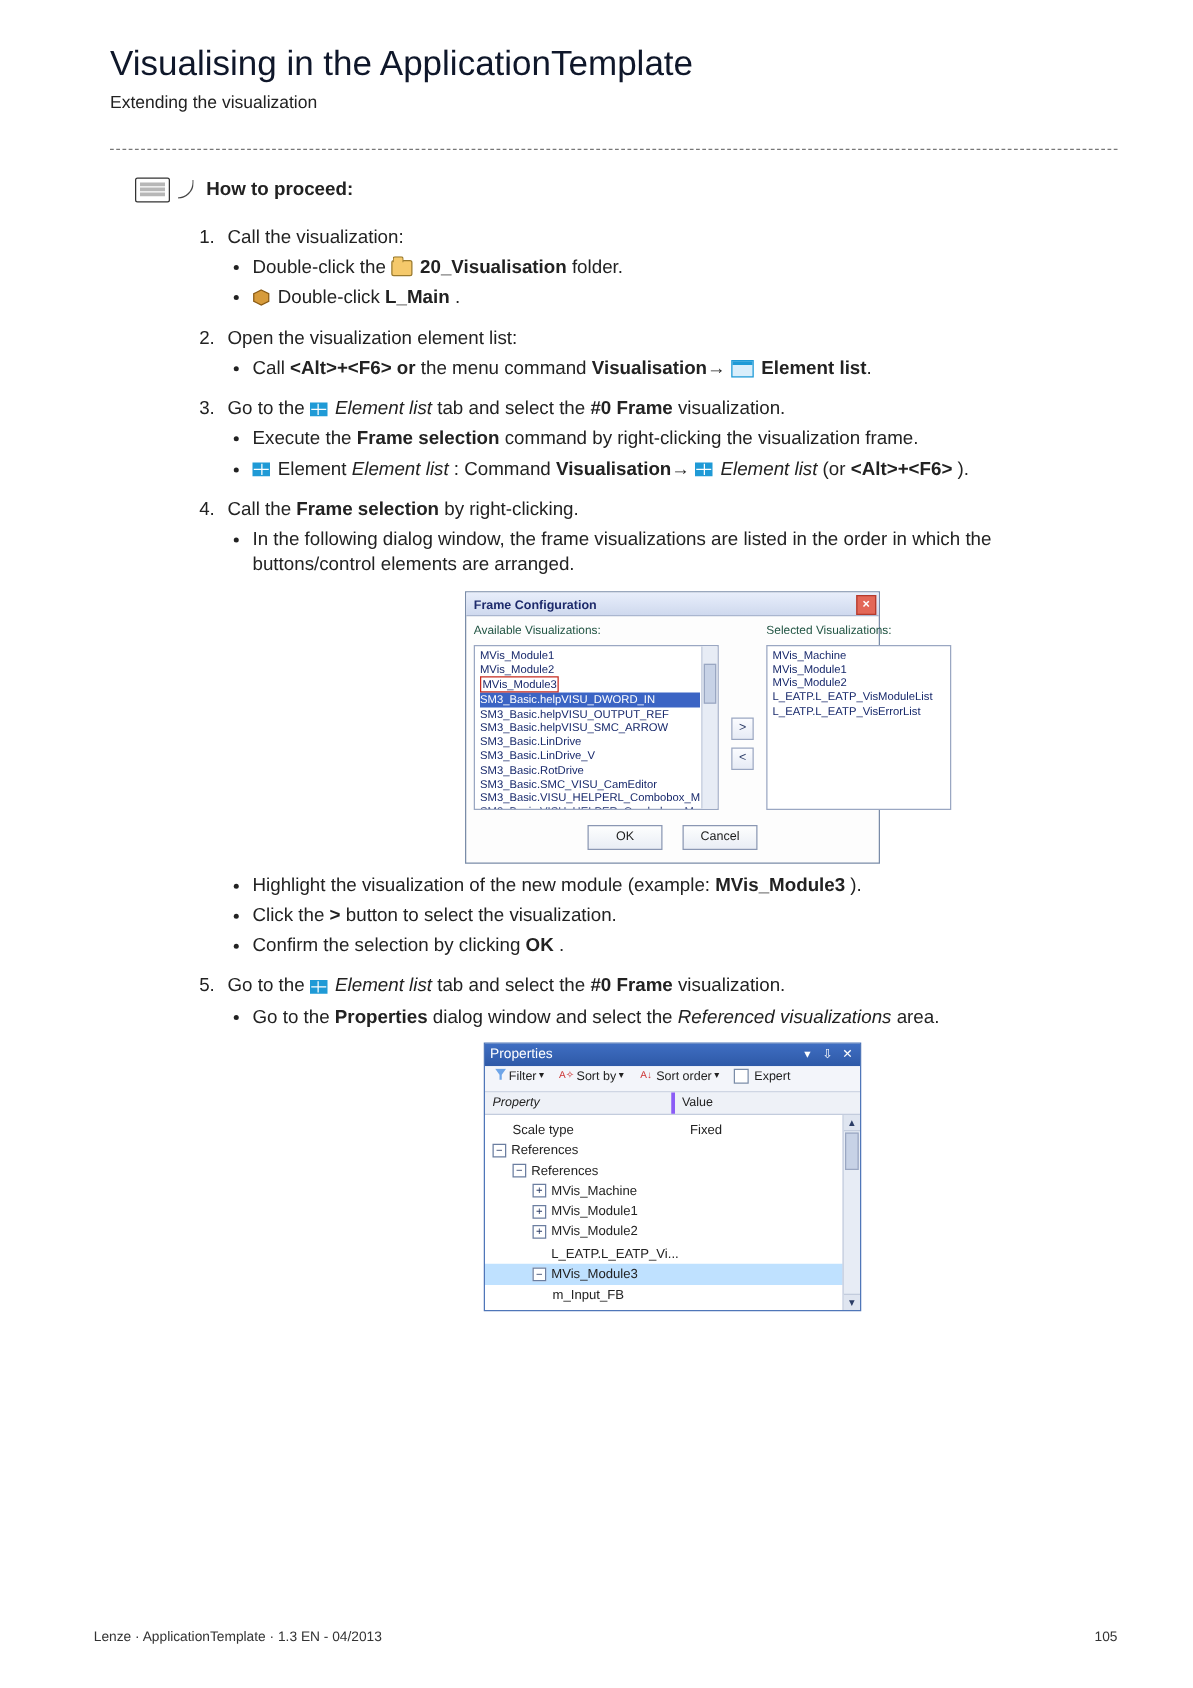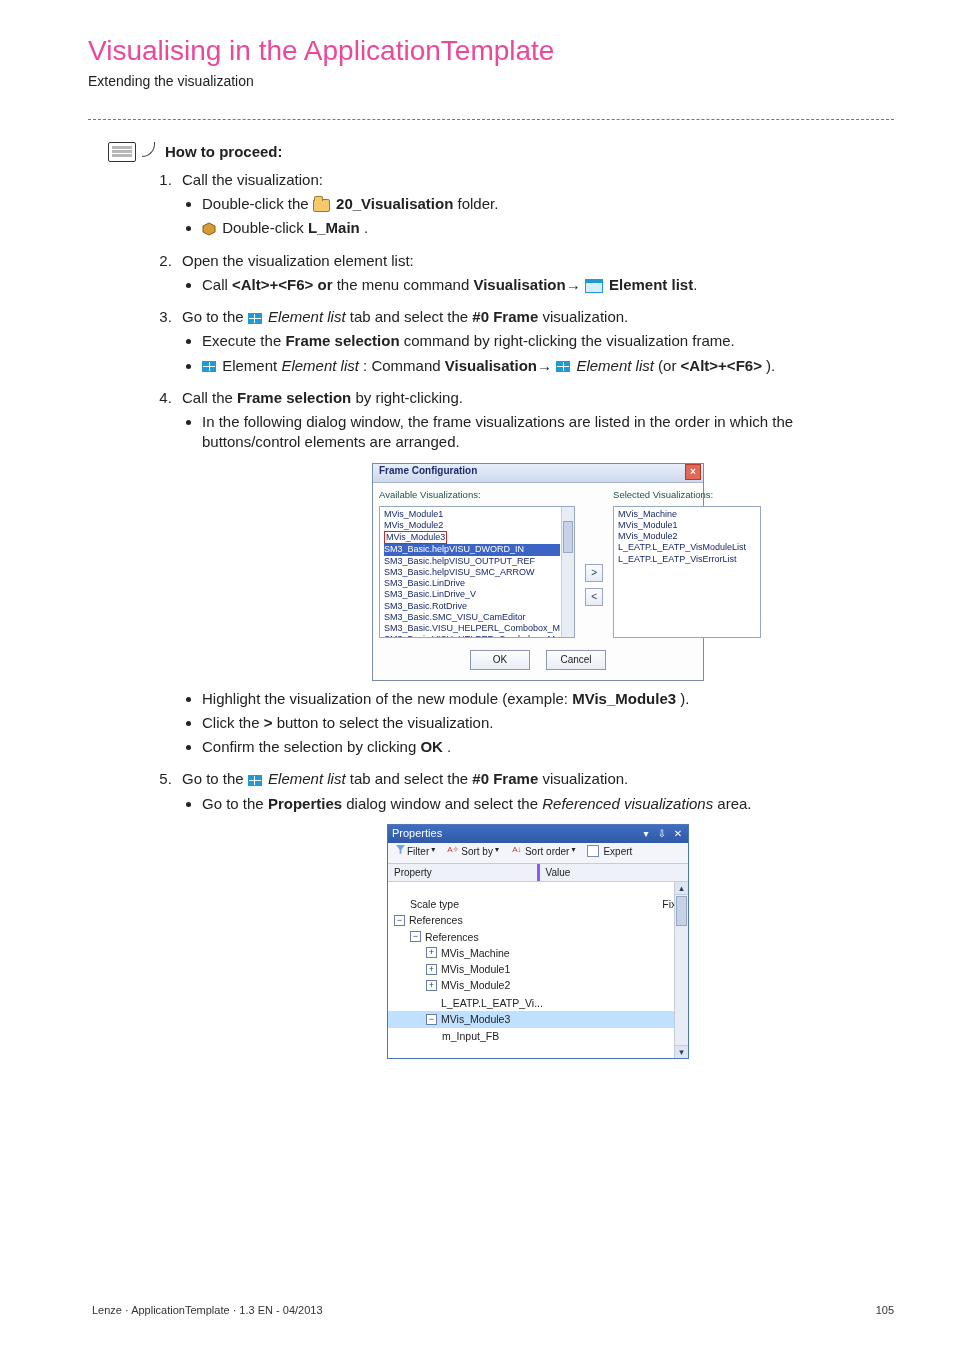--- a/index.html
+++ b/index.html
@@ -16,36 +16,37 @@
     position: relative;
     width: 954px;
     min-height: 1350px;
     padding: 32px 60px 40px 88px;
     box-sizing: border-box;
   }
   h1.title {
     font-size: 28px;
     font-weight: 400;
     margin: 0 0 2px 0;
-    color: #ec4899;
+    color: #0f172a;
   }
   .subtitle {
     font-size: 14px;
     margin-bottom: 28px;
   }
   .dashed-rule {
     border: none;
     border-top: 1.5px dashed #777;
     margin: 0 0 22px 0;
   }
   .proceed-row {
     display: flex;
+    align-items: center;
     gap: 8px;
     margin-left: 20px;
-    margin-bottom: 8px;
+    margin-bottom: 18px;
   }
   .proceed-row .label {
     font-weight: 700;
     font-size: 15px;
   }
   
   .ic {
     display: inline-block;
     vertical-align: middle;
     margin-right: 2px;
@@ -140,21 +141,21 @@
   
   .dlg-frameconf {
     margin: 10px auto 8px auto;
     width: 330px;
     border: 1px solid #7a8ca8;
     background: #fdfdfd;
     font-size: 9.5px;
     color: #1a1a4a;
   }
   .dlg-titlebar {
-    display:flex; align-items:flex-start; justify-content:space-between;
+    display:flex; align-items:flex-end; justify-content:space-between;
     height: 18px;
     padding: 0 2px 0 6px;
     background: linear-gradient(#e8eefb,#cfd9ee);
     color: #1d2a6b;
     font-weight: 700;
     font-size: 10px;
     border-bottom: 1px solid #aab6cf;
   }
   .closebtn {
     width: 14px; height: 14px;
@@ -272,24 +273,24 @@
   .az { width:12px;height:12px; display:flex;align-items:center;justify-content:center;font-size:8px;color:#c33; }
   .chk {
     width:10px;height:10px;border:1px solid #7a8ca8;background:#fff;display:inline-block;vertical-align:middle;margin-right:2px;
   }
   .props-headrow {
     display:flex;
     background:#eef1f7;
     border-bottom:1px solid #c3ccdd;
     font-size:10px;
   }
-  .props-headrow .c1{flex:1;padding:2px 6px;border-right:3px solid #8b5cf6;}
+  .props-headrow .c1{flex:1;padding:2px 6px;border-right:3px solid #8b5cf6;font-style:italic;}
   .props-headrow .c2{flex:1;padding:2px 6px;}
   .props-body { position:relative; }
-  .ptree { list-style:none;margin:0;padding:14px 0;text-align:right; }
+  .ptree { list-style:none;margin:0;padding:4px 0; }
   .ptree li { padding:1px 0; }
   .ptree .row { display:flex; align-items:center; }
   .cell1 { flex:1; padding-left:6px; display:flex;align-items:center; gap:4px; }
   .cell2 { flex:1; padding-left:6px; }
   .tgl { width:9px;height:9px;border:1px solid #6b7ea0;display:inline-flex;align-items:center;justify-content:center;font-size:9px;line-height:1;color:#2b3d66;background:#fff;}
   .ind1 .cell1{padding-left:22px;}
   .ind2 .cell1{padding-left:38px;}
   .ind3 .cell1{padding-left:54px;}
   .hlrow { background:#bfe1ff; }
   .props .vscroll{
@@ -298,21 +299,21 @@
   }
   .props .vscroll .arrow{height:12px;display:flex;align-items:center;justify-content:center;font-size:9px;color:#2b3d66;background:#dfe5f0;border-bottom:1px solid #c3ccdd;}
   .props .vscroll .arrow.bot{position:absolute;bottom:0;left:0;right:0;border-top:1px solid #c3ccdd;border-bottom:none;}
   .props .vscroll .thumb{position:absolute;left:1px;right:1px;top:14px;height:28px;background:#c7d2e6;border:1px solid #9aa7c2;}
 
   .posttext { margin-left: 142px; margin-top: 4px; }
 
   .footer {
     position:absolute;
     bottom: 32px;
-    left: 92px; right: 60px;
+    left: 75px; right: 60px;
     display:flex;justify-content:space-between;
     font-size: 11px;
     color:#333;
   }
 </style>
 </head>
 <body>
 
 <div class="page">
 

